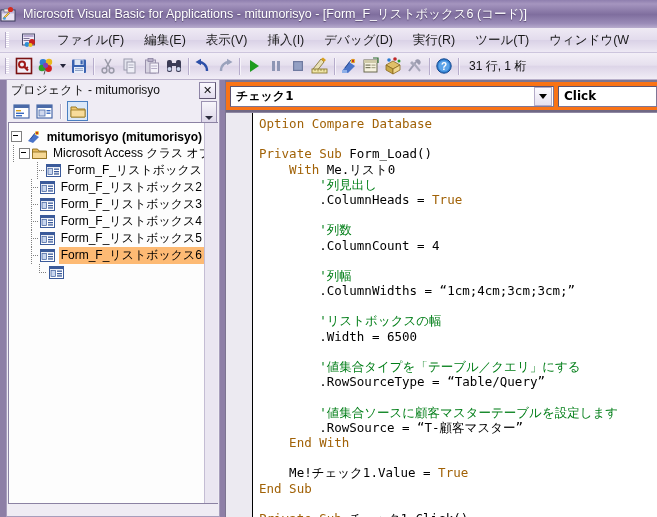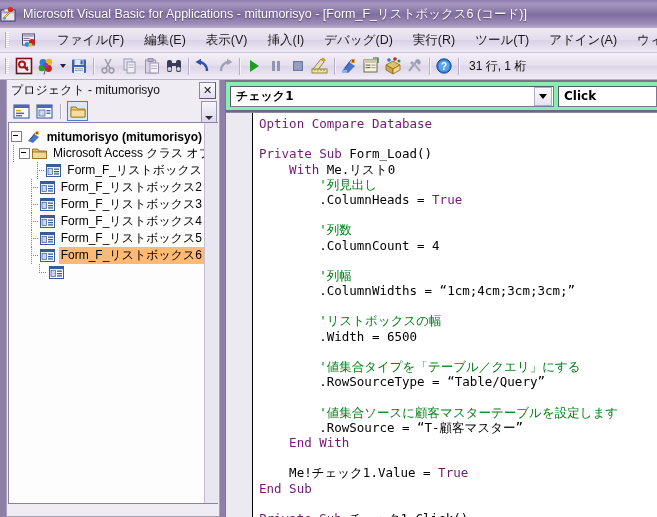--- a/index.html
+++ b/index.html
@@ -161,21 +161,21 @@
   
   .codewin{
     flex:1 1 auto;min-width:0;margin-left:5px;
     background:#e9e5f0;
     display:flex;flex-direction:column;min-height:0;
     border-top:2px solid #7c7490;
     border-left:1px solid #7c7490;
   }
   .codebar{
     height:24px;flex:0 0 24px;display:flex;align-items:center;
-    background:#86efac;padding:2px 0 2px 4px;gap:4px;
+    background:#f97316;padding:2px 0 2px 4px;gap:4px;
     border-bottom:2px solid #6f6884;
   }
   .combo{
     height:19px;background:#ffffff;
     border:1px solid #7e7696;border-top-color:#5b5472;border-left-color:#5b5472;
     display:flex;align-items:center;font-size:12px;color:#000;
     padding-left:5px;font-weight:bold;
     font-family:"DejaVu Sans","Liberation Sans",sans-serif;
   }
   .combo.left{flex:0 0 317px;}
@@ -205,21 +205,21 @@
     background:#ffffff;
     font-family:"DejaVu Sans Mono","Liberation Mono",monospace;
     font-size:12.5px;
     line-height:15.2px;
     color:#000080;
     padding:3px 0 0 6px;
     white-space:pre;
   }
   .code .ln{height:15.2px;}
   .code .cmt{color:#007e17;}
-  .code .kw{color:#701a75;}
+  .code .kw{color:#a16207;}
   .code .txt{color:#000000;}
 </style>
 </head>
 <body>
 
 <div class="app">
 
   <div class="titlebar">
     <div class="tb-icon">
       <svg width="17" height="17" viewBox="0 0 17 17">
@@ -247,21 +247,20 @@
         <circle cx="9.5" cy="13" r="2" fill="#e8c020"></circle>
       </svg>
     </div>
     <div class="menuitem"><span>ファイル(F)</span></div>
     <div class="menuitem"><span>編集(E)</span></div>
     <div class="menuitem"><span>表示(V)</span></div>
     <div class="menuitem"><span>挿入(I)</span></div>
     <div class="menuitem"><span>デバッグ(D)</span></div>
     <div class="menuitem"><span>実行(R)</span></div>
     <div class="menuitem"><span>ツール(T)</span></div>
-    <div class="menuitem"><span>アドイン(A)</span></div>
     <div class="menuitem"><span>ウィンドウ(W</span></div>
   </div>
 
   <div class="toolbar">
     <div class="grip"></div>
 
     <div class="tbtn">
       <svg width="18" height="18" viewBox="0 0 18 18">
         <rect x="1.5" y="1.5" width="15" height="15" fill="#f3eff8" stroke="#7a1212" stroke-width="1.6"></rect>
         <circle cx="7" cy="7.5" r="3" fill="none" stroke="#a01818" stroke-width="2"></circle>

